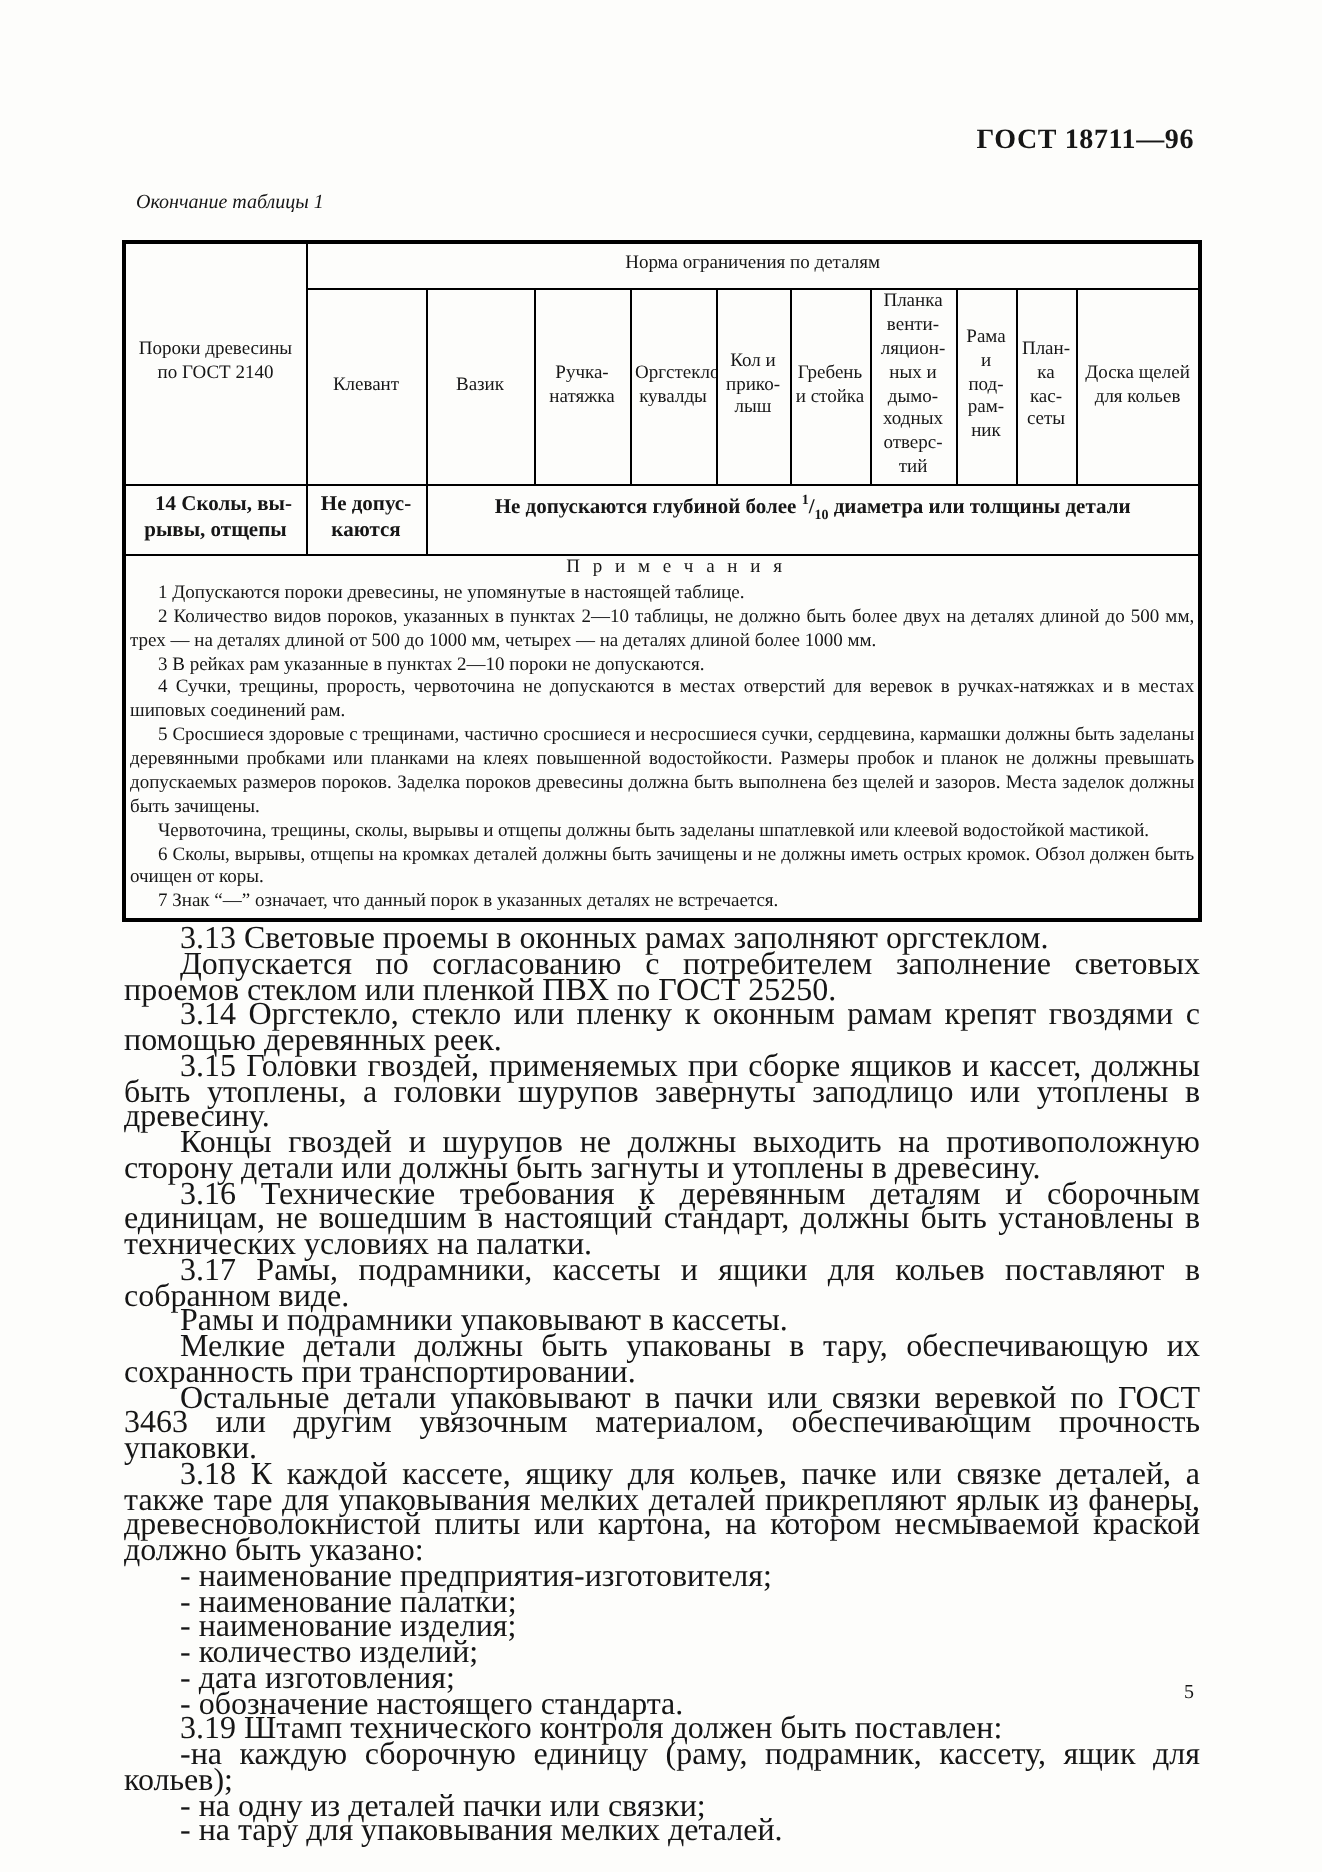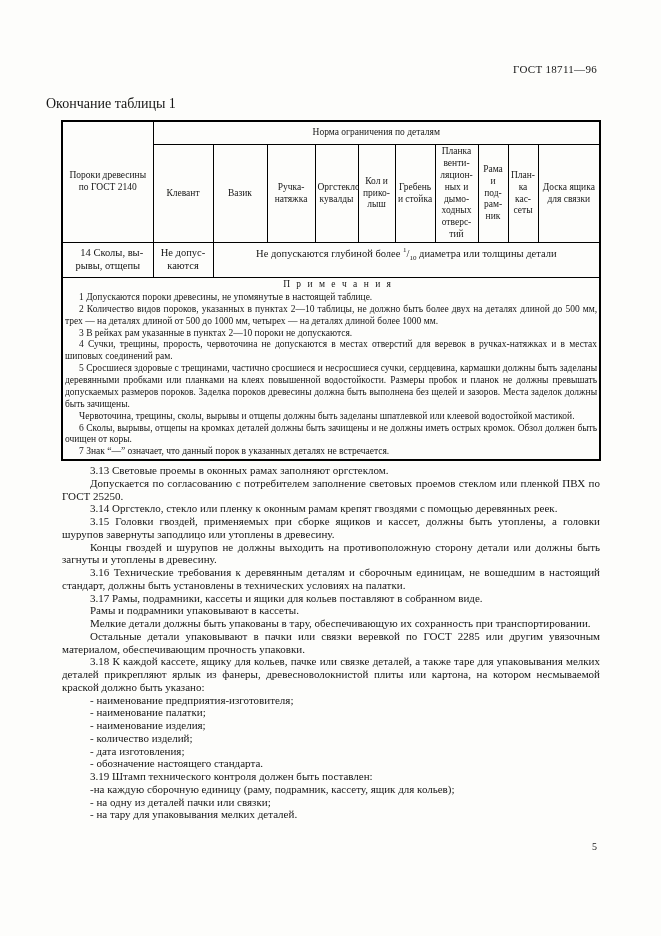--- a/index.html
+++ b/index.html
@@ -7,58 +7,58 @@
     position:relative;
     width:661px; height:936px;
     margin:0 auto;
     background:#fdfdfb;
     color:#161616;
     font-family:"Liberation Serif", serif;
     overflow:hidden;
   }
   .header-right {
     position:absolute; top:63px; right:64px;
-    font-weight:normal; font-size:11px; letter-spacing:0.3px;
+    font-weight:bold; font-size:14px; letter-spacing:0.3px;
   }
   .table-caption {
-    position:absolute; top:96px; left:46px;
-    font-size:14px;
+    position:absolute; top:96px; left:68px;
+    font-style:italic; font-size:10px;
   }
   table.gtable {
     position:absolute; top:120px; left:61px;
     width:540px; border-collapse:collapse;
     border:2px solid #000;
     table-layout:fixed;
   }
   table.gtable td {
     border:1px solid #000;
     padding:1px 2px;
     text-align:center; vertical-align:middle;
     font-size:9.5px; line-height:1.25;
     overflow:hidden;
   }
   td.c-defect { font-size:10px; }
   td.c-span { height:20px; font-size:10px; border-bottom:2px solid #000; }
   tr.subhead td { height:92px;text-align:center; }
-  tr.datarow td { height:30px; font-size:10.5px; vertical-align:top; padding-top:3px; }
+  tr.datarow td { height:30px; font-size:10.5px; vertical-align:top; padding-top:3px;font-weight:bold; }
   td.d1 { text-align:left; text-indent:8px; }
   td.d2 { text-align:left; padding-left:4px; text-align:justify; }
   td.d3 { text-align:center; }
   td.d3 sup { font-size:7px; }
   td.d3 sub { font-size:7px; }
   td.notes-cell {
     text-align:left; vertical-align:top;
     padding:3px 6px 6px 6px;
     font-size:10px; line-height:11.6px;
   }
   .notes-title { text-indent:14px; letter-spacing:2px; margin:0 0 1px 0; }
   .note { margin:0; text-indent:14px; text-align:justify; }
   .bodytext {
     position:absolute; top:464px; left:62px; width:538px;
-    font-size:11px; line-height:12.75px; text-align:justify;
+    font-size:16px; line-height:12.75px; text-align:justify;
   }
   .bodytext p { margin:0; text-indent:28px; }
   .page-number {
     position:absolute; top:841px; right:64px;
     font-size:10px;
   }
 </style>
 </head>
 <body>
 
@@ -90,21 +90,21 @@
     <tr class="subhead">
       <td>Клевант</td>
       <td>Вазик</td>
       <td>Ручка-натяжка</td>
       <td>Оргстекло кувалды</td>
       <td>Кол и прико-лыш</td>
       <td>Гребень и стойка</td>
       <td>Планка венти-ляцион-ных и дымо-ходных отверс-тий</td>
       <td>Рама и под-рам-ник</td>
       <td>План-ка кас-сеты</td>
-      <td>Доска ящика для связки</td>
+      <td>Доска щелей для кольев</td>
     </tr>
     <tr class="datarow">
       <td class="d1">14 Сколы, вы-рывы, отщепы</td>
       <td class="d2">Не допус-каются</td>
       <td class="d3" colspan="9"><span>Не допускаются глубиной более </span><sup>1</sup><span>/</span><sub>10</sub><span> диаметра или толщины детали</span></td>
     </tr>
     <tr>
       <td class="notes-cell" colspan="11">
         <div class="notes-title">П р и м е ч а н и я</div>
         <p class="note">1 Допускаются пороки древесины, не упомянутые в настоящей таблице.</p>
@@ -123,21 +123,21 @@
   <div class="bodytext">
     <p>3.13 Световые проемы в оконных рамах заполняют оргстеклом.</p>
     <p>Допускается по согласованию с потребителем заполнение световых проемов стеклом или пленкой ПВХ по ГОСТ 25250.</p>
     <p>3.14 Оргстекло, стекло или пленку к оконным рамам крепят гвоздями с помощью деревянных реек.</p>
     <p>3.15 Головки гвоздей, применяемых при сборке ящиков и кассет, должны быть утоплены, а головки шурупов завернуты заподлицо или утоплены в древесину.</p>
     <p>Концы гвоздей и шурупов не должны выходить на противоположную сторону детали или должны быть загнуты и утоплены в древесину.</p>
     <p>3.16 Технические требования к деревянным деталям и сборочным единицам, не вошедшим в настоящий стандарт, должны быть установлены в технических условиях на палатки.</p>
     <p>3.17 Рамы, подрамники, кассеты и ящики для кольев поставляют в собранном виде.</p>
     <p>Рамы и подрамники упаковывают в кассеты.</p>
     <p>Мелкие детали должны быть упакованы в тару, обеспечивающую их сохранность при транспортировании.</p>
-    <p>Остальные детали упаковывают в пачки или связки веревкой по ГОСТ 2285 или другим увязочным материалом, обеспечивающим прочность упаковки.</p>
+    <p>Остальные детали упаковывают в пачки или связки веревкой по ГОСТ 3463 или другим увязочным материалом, обеспечивающим прочность упаковки.</p>
     <p>3.18 К каждой кассете, ящику для кольев, пачке или связке деталей, а также таре для упаковывания мелких деталей прикрепляют ярлык из фанеры, древесноволокнистой плиты или картона, на котором несмываемой краской должно быть указано:</p>
     <p>- наименование предприятия-изготовителя;</p>
     <p>- наименование палатки;</p>
     <p>- наименование изделия;</p>
     <p>- количество изделий;</p>
     <p>- дата изготовления;</p>
     <p>- обозначение настоящего стандарта.</p>
     <p>3.19 Штамп технического контроля должен быть поставлен:</p>
     <p>-на каждую сборочную единицу (раму, подрамник, кассету, ящик для кольев);</p>
     <p>- на одну из деталей пачки или связки;</p>

